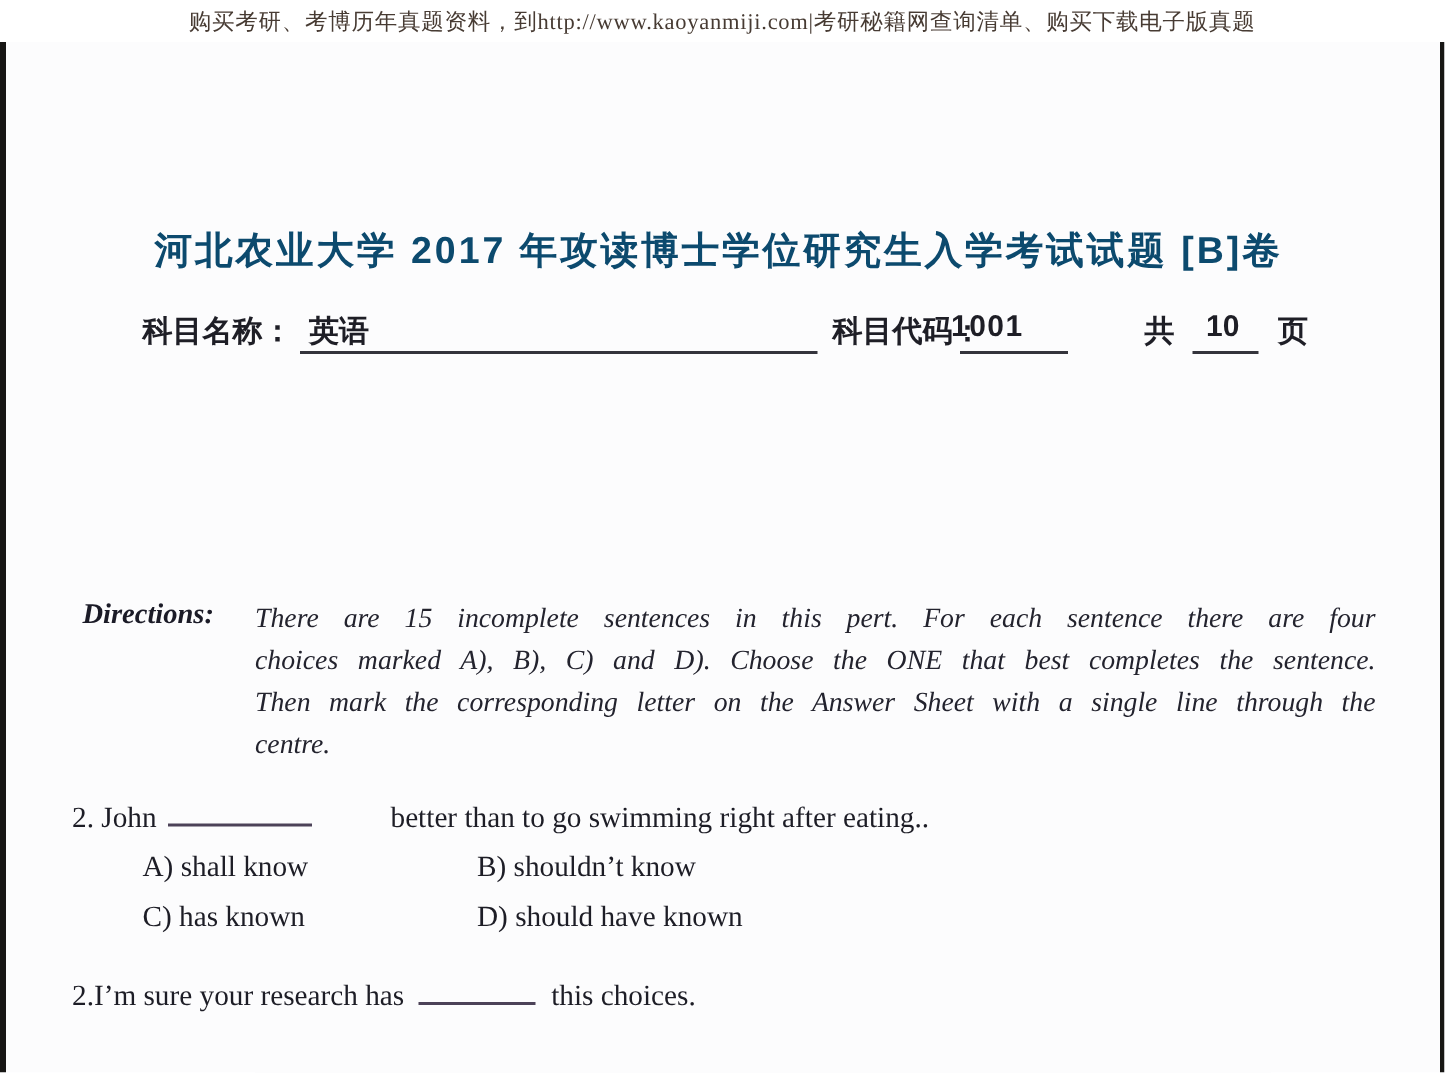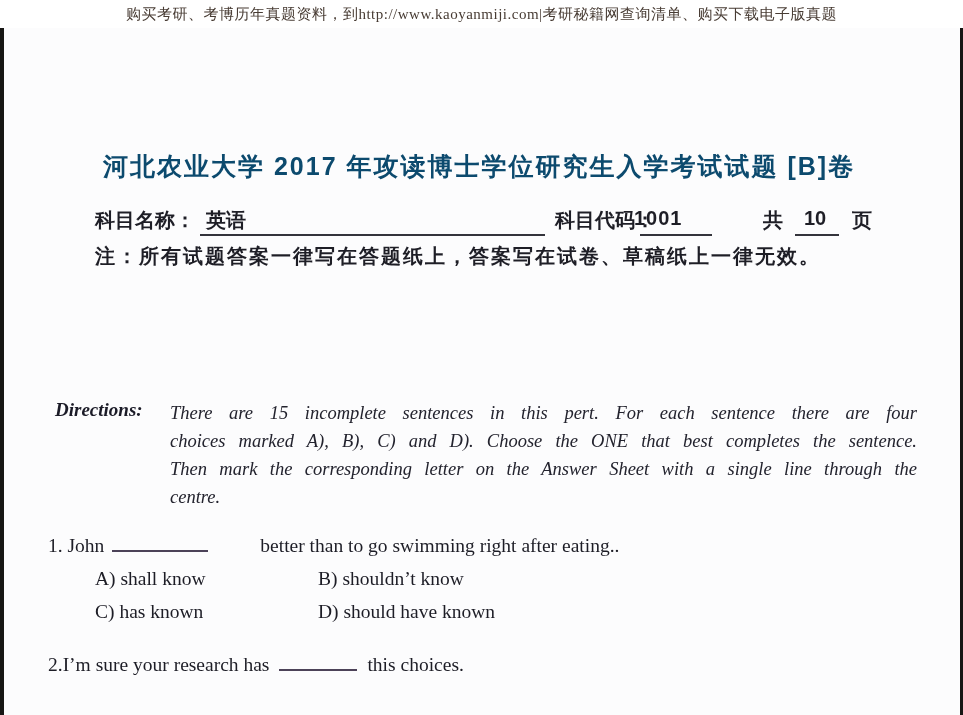--- a/index.html
+++ b/index.html
@@ -162,34 +162,33 @@
 
     <span class="cjk-bold abs" style="left:555px; top:179px;">科目代码：</span>
     <span class="cjk-bold abs" style="left:634px; top:179px; letter-spacing:1px;">1001</span>
     <div class="rule" style="left:640px; top:206px; width:72px;"></div>
 
     <span class="cjk-bold abs" style="left:763px; top:179px;">共</span>
     <span class="cjk-bold abs" style="left:804px; top:179px;">10</span>
     <div class="rule" style="left:795px; top:206px; width:44px;"></div>
     <span class="cjk-bold abs" style="left:852px; top:179px;">页</span>
 
-    <div class="note">注：所有试题答案一律写在答题纸上，答案写在试卷、草稿纸上一律无效。</div>
 
 
     <div class="directions-label">Directions:</div>
 
     <div class="directions-lines">
       <div class="jline">There are 15 incomplete sentences in this pert. For each sentence there are four</div>
       <div class="jline">choices marked A), B), C) and D). Choose the ONE that best completes the sentence.</div>
       <div class="jline">Then mark the corresponding letter on the Answer Sheet with a single line through the</div>
       <div>centre.</div>
     </div>
 
     <div class="qline" style="left:48px; top:507px;">
-      <span>1. John</span><span class="blank b1"></span><span>better than to go swimming right after eating..</span>
+      <span>2. John</span><span class="blank b1"></span><span>better than to go swimming right after eating..</span>
     </div>
     <div class="opt" style="left:95px;  top:540px;">A) shall know</div>
     <div class="opt" style="left:318px; top:540px;">B) shouldn’t know</div>
     <div class="opt" style="left:95px;  top:573px;">C) has known</div>
     <div class="opt" style="left:318px; top:573px;">D) should have known</div>
 
     <div class="qline" style="left:48px; top:626px;">
       <span>2.I’m sure your research has</span><span class="blank b2"></span><span>this choices.</span>
     </div>
 

